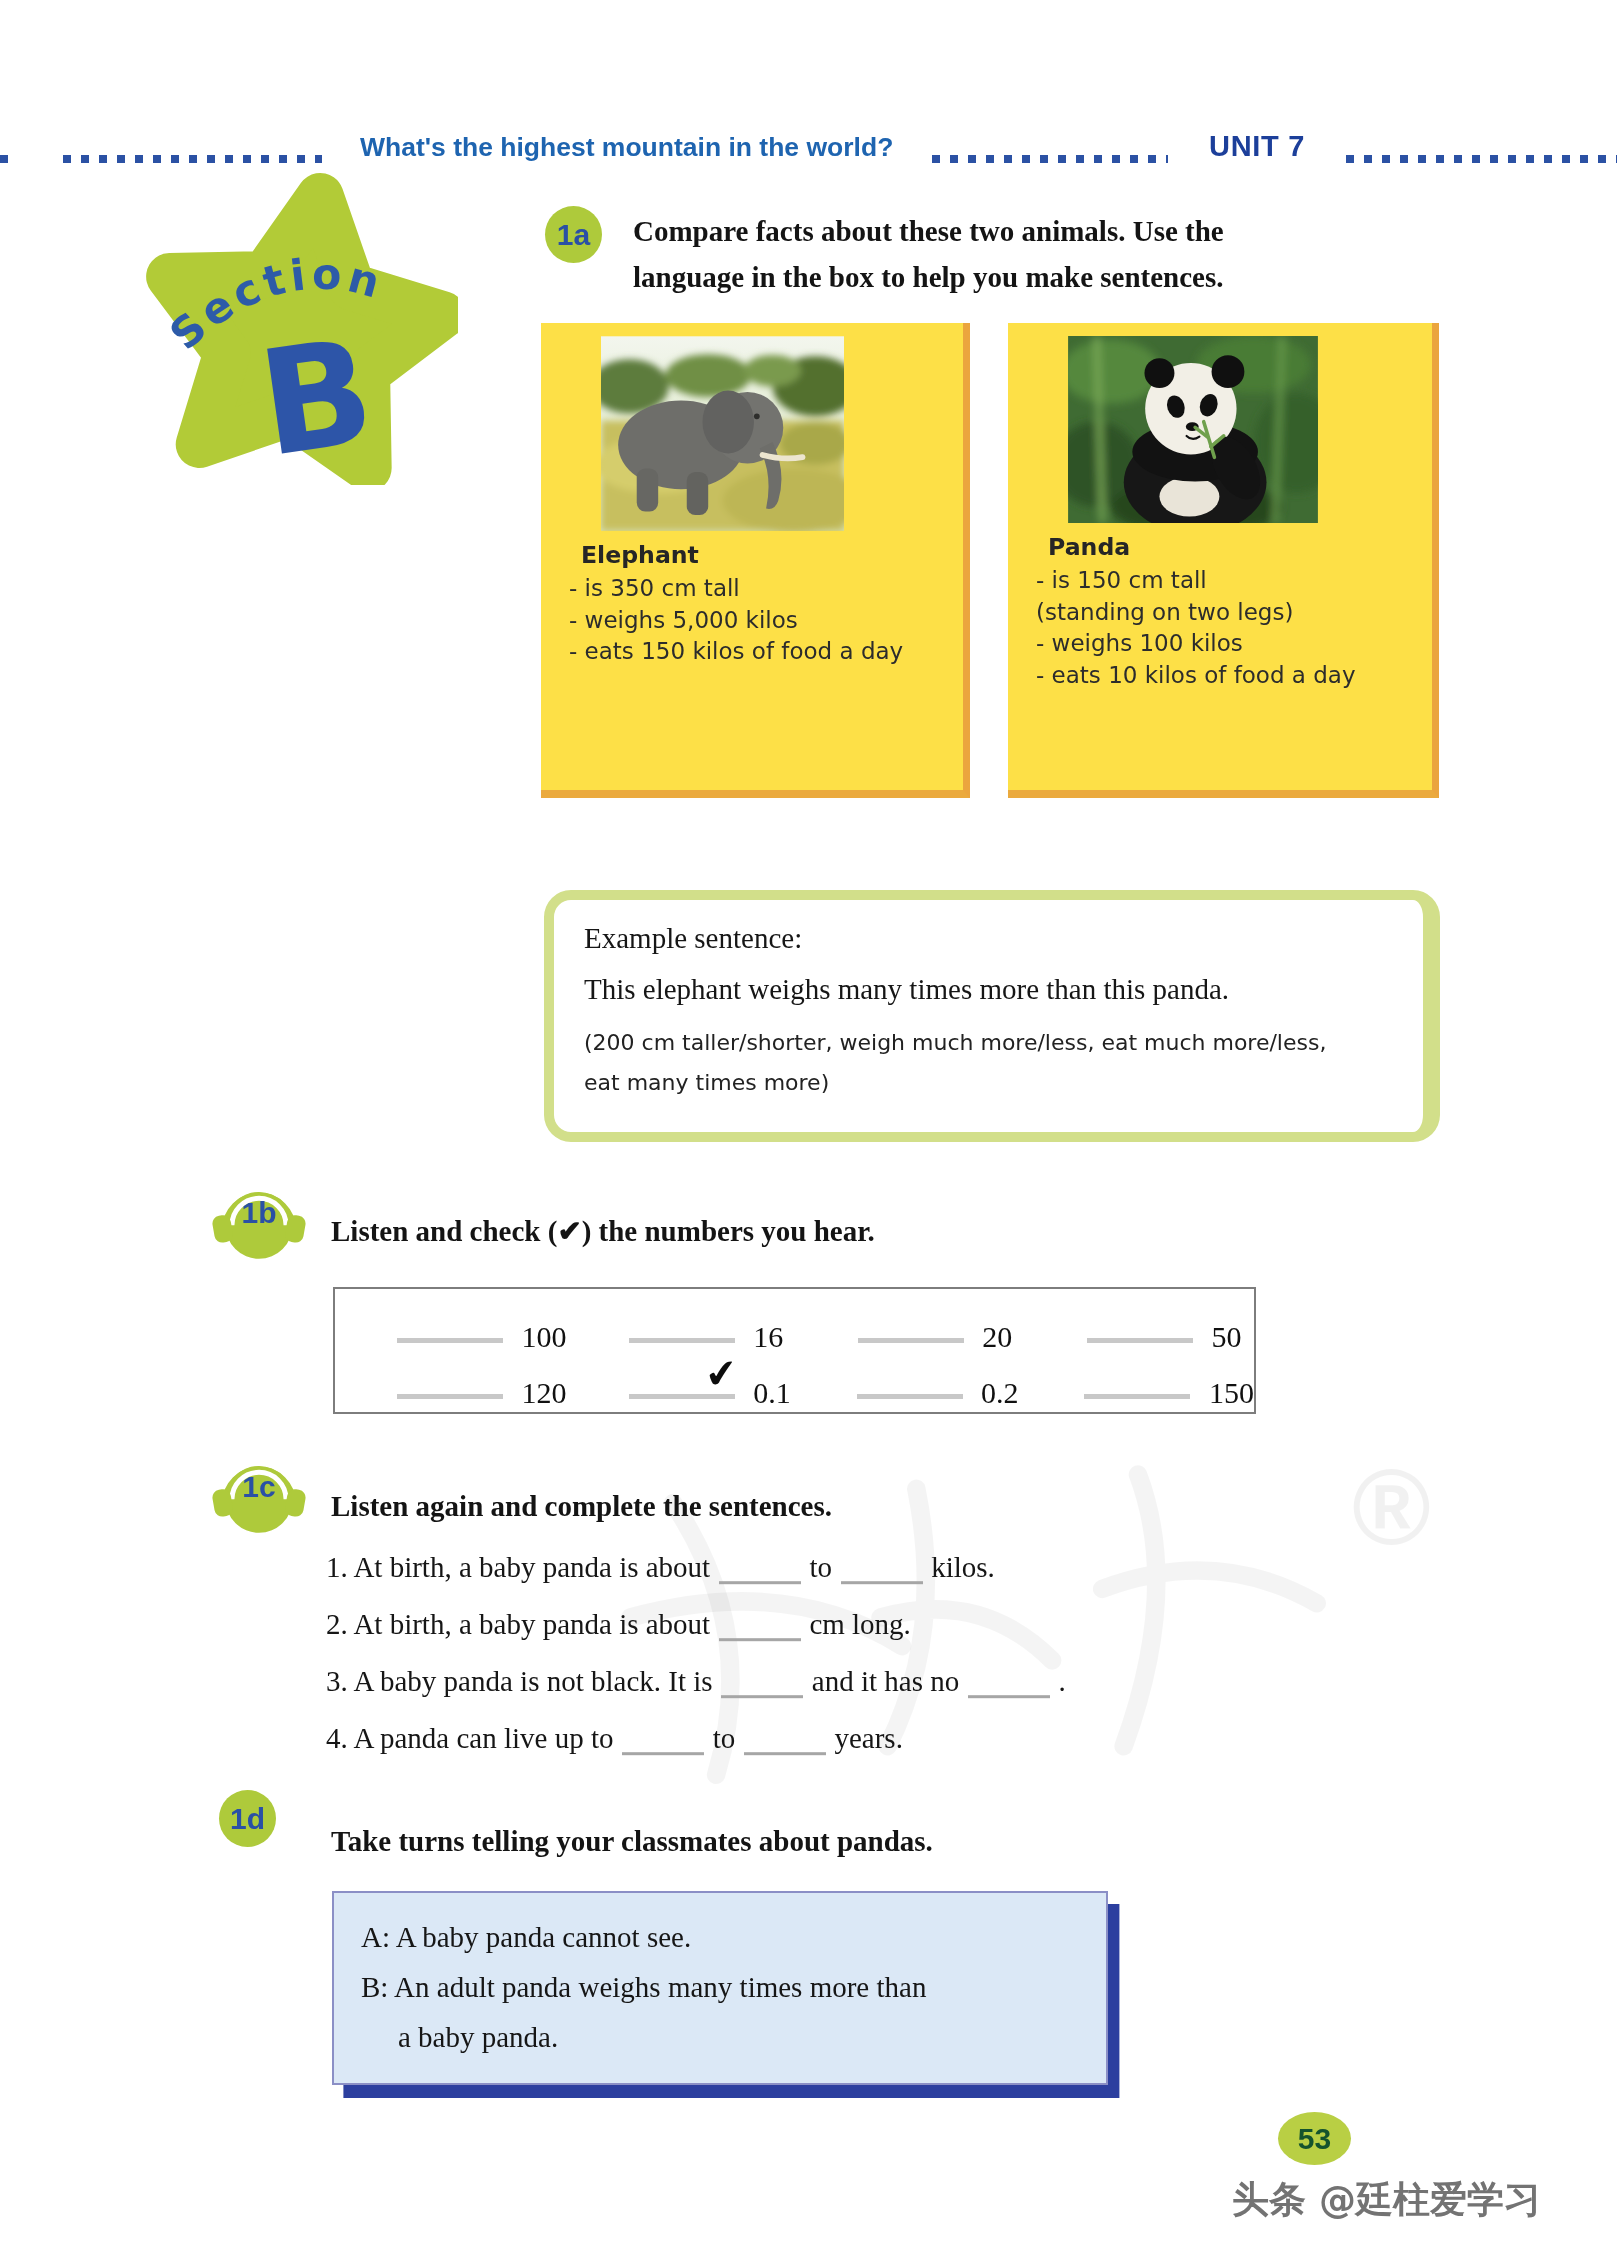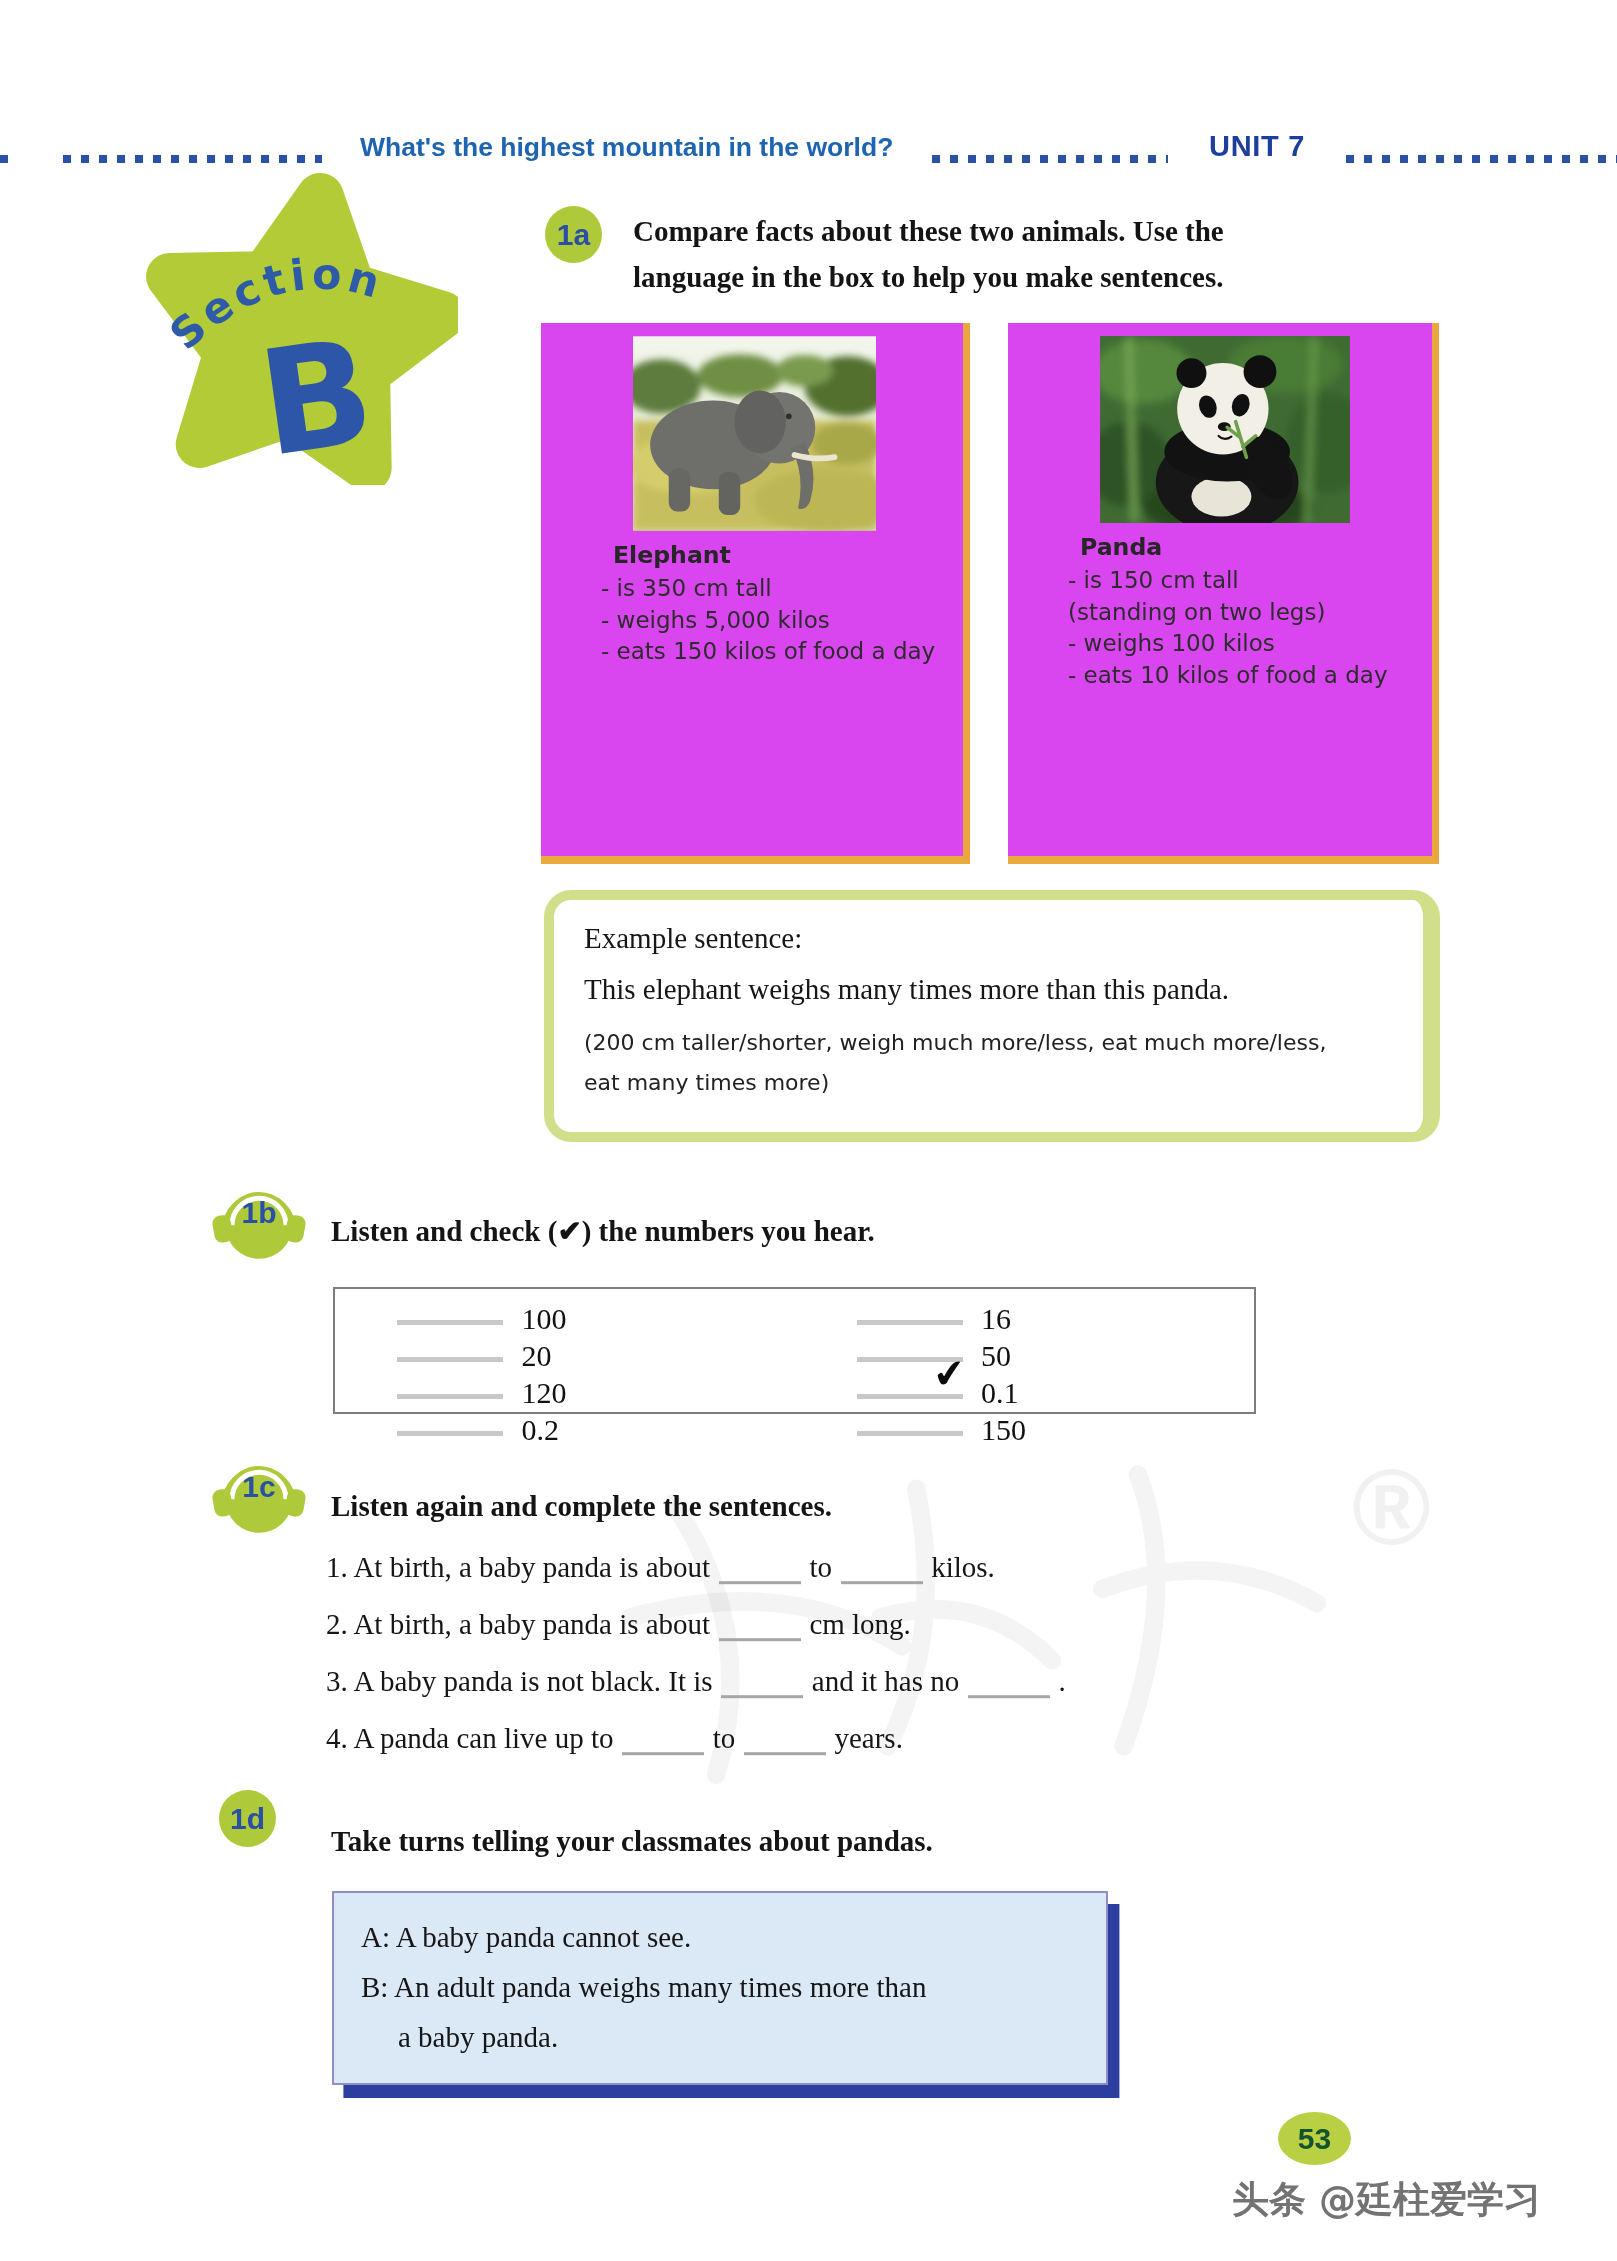--- a/index.html
+++ b/index.html
@@ -23,37 +23,37 @@
   .badge{position:absolute;width:57px;height:57px;border-radius:50%;background:#aeca3b;
          display:flex;align-items:center;justify-content:center;
          font-family:"Liberation Sans",sans-serif;font-weight:800;font-size:30px;color:#2a50a5;}
   .hp-badge{position:absolute;width:94px;height:97px;}
   .hp-badge .lbl{position:absolute;left:0;top:21.5px;width:94px;text-align:center;
          font-family:"Liberation Sans",sans-serif;font-weight:800;font-size:30px;color:#2a50a5;}
 
   .instr{position:absolute;font-weight:bold;font-size:29px;line-height:46px;color:#141414;}
 
   
-  .card{position:absolute;top:323px;width:429px;height:541px;background:#d946ef;
-        border-right:7.2px solid #eba53e;border-bottom:8.6px solid #ebaa3e;box-sizing:border-box;padding-left:32px;}
+  .card{position:absolute;top:323px;width:429px;height:475px;background:#fde047;
+        border-right:7.2px solid #eba53e;border-bottom:8.6px solid #ebaa3e;box-sizing:border-box;}
   .card .photo{display:block;margin:13px auto 0 60px;}
   .card .cname{font-family:"DejaVu Sans",sans-serif;font-weight:bold;font-size:23.6px;color:#262626;margin:10px 0 4.3px 40px;}
   .card .fact{font-family:"DejaVu Sans",sans-serif;font-size:23px;color:#2c2c2c;line-height:31.5px;margin-left:28px;}
 
   
   .example{position:absolute;left:544px;top:890px;width:896px;height:252px;box-sizing:border-box;
            background:#ffffff;border:10px solid #d2df8a;border-right-width:17px;border-radius:27px;}
   .ex-label{font-size:29px;margin:21.5px 0 18.6px 30px;}
   .ex-sentence{font-size:29px;margin:12px 0 17px 30px;}
   .ex-hint{font-family:"DejaVu Sans",sans-serif;font-size:22px;line-height:40px;margin:0 0 0 30px;width:809px;color:#222;}
 
   
   .numbox{position:absolute;left:333px;top:1287px;width:923px;height:127px;box-sizing:border-box;
           border:2.1px solid #7d7d7d;background:#fff;display:grid;grid-template-rows:1fr 1fr;padding:5.7px 0;}
-  .numrow{display:grid;grid-template-columns:repeat(2,1fr);}
+  .numrow{display:grid;grid-template-columns:repeat(4,1fr);}
   .numcell{display:flex;align-items:flex-end;justify-content:flex-start;padding-left:62px;padding-bottom:7.2px;}
   .blank{position:relative;display:inline-block;width:106px;height:5.7px;border-bottom:5.7px solid #c8c8c8;margin-right:18.6px;}
   .num{font-size:30px;line-height:1;color:#111;transform:translateY(8.6px);}
   .check{position:absolute;right:-2.9px;top:-37px;font-family:"DejaVu Sans",sans-serif;
          font-weight:bold;font-size:39px;color:#0c0c0c;transform:rotate(-6deg);}
 
   
   .sentences{position:absolute;left:326px;top:1551px;width:1116px;}
   .sentence{font-size:29px;height:57px;white-space:nowrap;}
   .sblank{display:inline-block;width:82px;height:2.9px;border-bottom:3.6px solid #a6a6a6;

